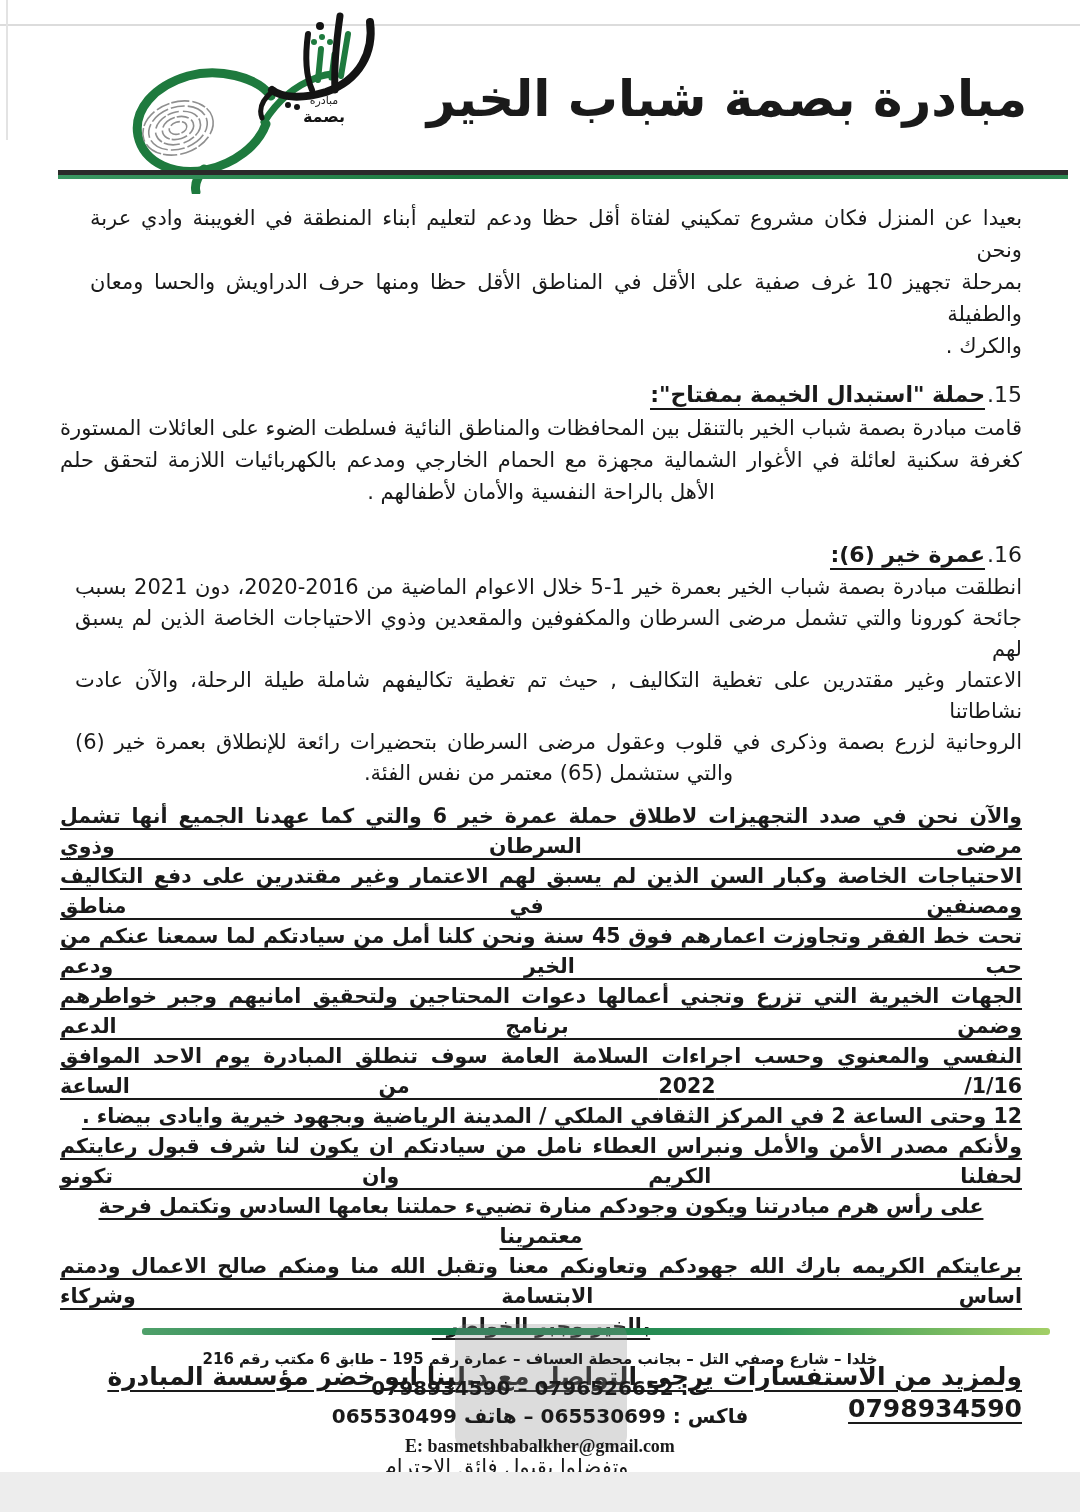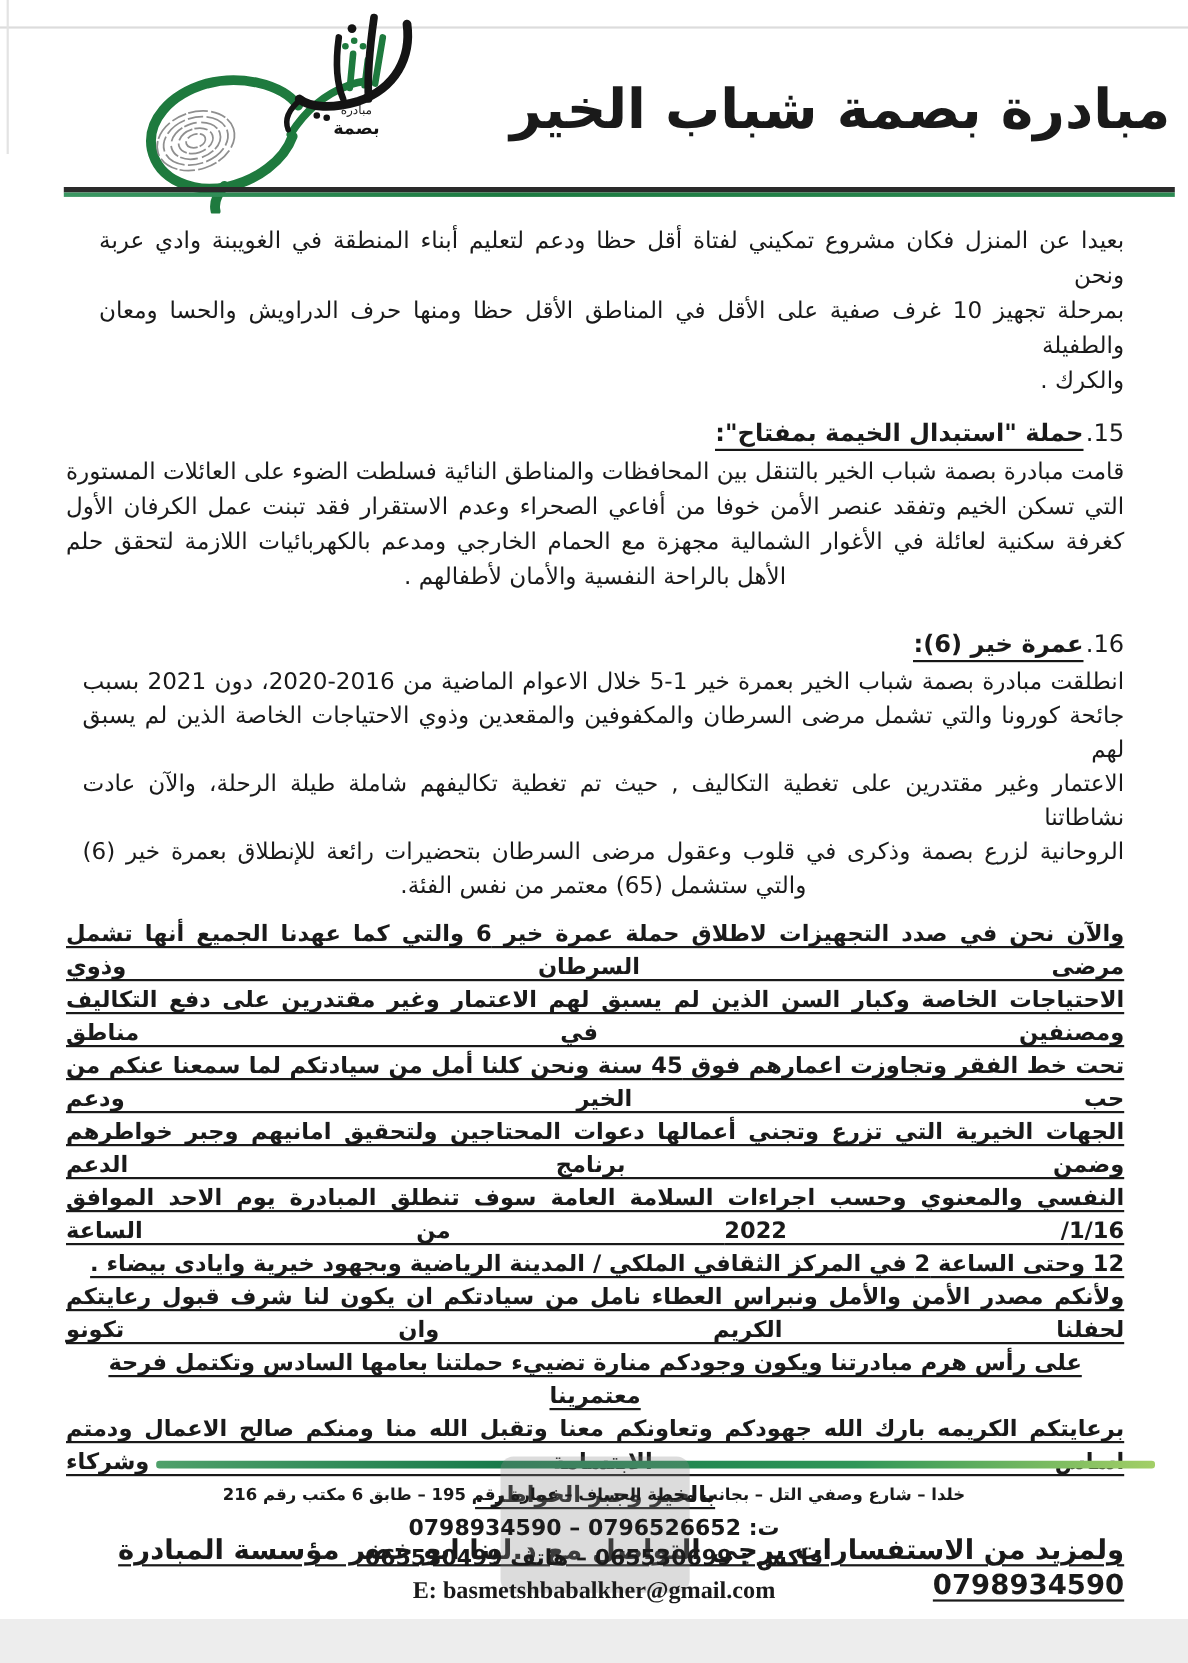--- a/index.html
+++ b/index.html
@@ -9,21 +9,21 @@
     background:#ffffff; direction:rtl; overflow:hidden;
     font-family:"DejaVu Sans", sans-serif; color:#1a1a1a;
   }
   .scan-top { position:absolute; top:24px; left:0; width:100%; height:2px; background:#dcdcdc; }
   .scan-left { position:absolute; top:0; left:6px; width:2px; height:140px; background:#e3e3e3; }
 
   
   .header { position:relative; height:192px; }
   .logo-svg { position:absolute; left:78px; top:4px; }
   .logo-svg text { font-family:"DejaVu Sans", sans-serif; }
-  .org-title { position:absolute; top:70px; left:390px; right:16px; text-align:right;
+  .org-title { position:absolute; top:70px; left:390px; right:16px; text-align:center;
                font-size:50px; font-weight:700; white-space:nowrap; }
   .rule { position:absolute; top:170px; left:58px; right:12px; }
   .rule .black { height:5px; background:#2a2a2a; }
   .rule .green { height:4px; background:linear-gradient(to right,#3b9763,#1c7a40 40%,#2c8a52); }
 
   
   .content { padding:0 58px 0 60px; }
   .ln { font-size:21px; line-height:32px; }
   .just  { text-align:justify; text-align-last:justify; }
   .right { text-align:right; }
@@ -54,21 +54,21 @@
 
   
   .footer { position:absolute; top:1328px; left:0; right:0; }
   .f-rule { margin:0 30px 0 142px; height:7px; border-radius:3px;
     background:linear-gradient(to right,#4fa06a,#177a4a 35%,#2f9658 70%,#a3cf66); }
   .scan-band { position:absolute; left:455px; top:-4px; width:172px; height:124px;
     background:rgba(140,140,140,0.30); border-radius:12px; }
   .f-text { margin-top:9px; text-align:center; position:relative; }
   .f-address { font-size:15px; font-weight:700; line-height:30px; }
   .f-tel, .f-fax { font-size:20px; font-weight:700; line-height:28px; }
-  .f-email { font-size:22px; font-weight:700; line-height:32px;
+  .f-email { font-size:18px; font-weight:700; line-height:32px;
     font-family:"Liberation Serif", serif; direction:ltr; }
 </style>
 </head>
 <body>
 
 <div class="page">
   <div class="scan-top"></div>
   <div class="scan-left"></div>
 
   <div class="header">
@@ -123,21 +123,20 @@
       <div class="ln just">بعيدا عن المنزل فكان مشروع تمكيني لفتاة أقل حظا ودعم لتعليم أبناء المنطقة في الغويبنة وادي عربة ونحن</div>
       <div class="ln just">بمرحلة تجهيز 10 غرف صفية على الأقل في المناطق الأقل حظا ومنها حرف الدراويش والحسا ومعان والطفيلة</div>
       <div class="ln right">والكرك .</div>
     </div>
 
     <div class="sec-head">
       <span class="sec-num" dir="ltr">.15</span><span class="sec-title">حملة "استبدال الخيمة بمفتاح":</span>
     </div>
     <div class="sec1-body">
       <div class="ln just">قامت مبادرة بصمة شباب الخير بالتنقل بين المحافظات والمناطق النائية فسلطت الضوء على العائلات المستورة</div>
-      <div class="ln just">التي تسكن الخيم وتفقد عنصر الأمن خوفا من أفاعي الصحراء وعدم الاستقرار فقد تبنت عمل الكرفان الأول</div>
       <div class="ln just">كغرفة سكنية لعائلة في الأغوار الشمالية مجهزة مع الحمام الخارجي ومدعم بالكهربائيات اللازمة لتحقق حلم</div>
       <div class="ln center">الأهل بالراحة النفسية والأمان لأطفالهم .</div>
     </div>
 
     <div class="sec-head mt30">
       <span class="sec-num" dir="ltr">.16</span><span class="sec-title">عمرة خير (6):</span>
     </div>
     <div class="sec2-body">
       <div class="ln just">انطلقت مبادرة بصمة شباب الخير بعمرة خير 1-5 خلال الاعوام الماضية من 2016-2020، دون 2021 بسبب</div>
       <div class="ln just">جائحة كورونا والتي تشمل مرضى السرطان والمكفوفين والمقعدين وذوي الاحتياجات الخاصة الذين لم يسبق لهم</div>

